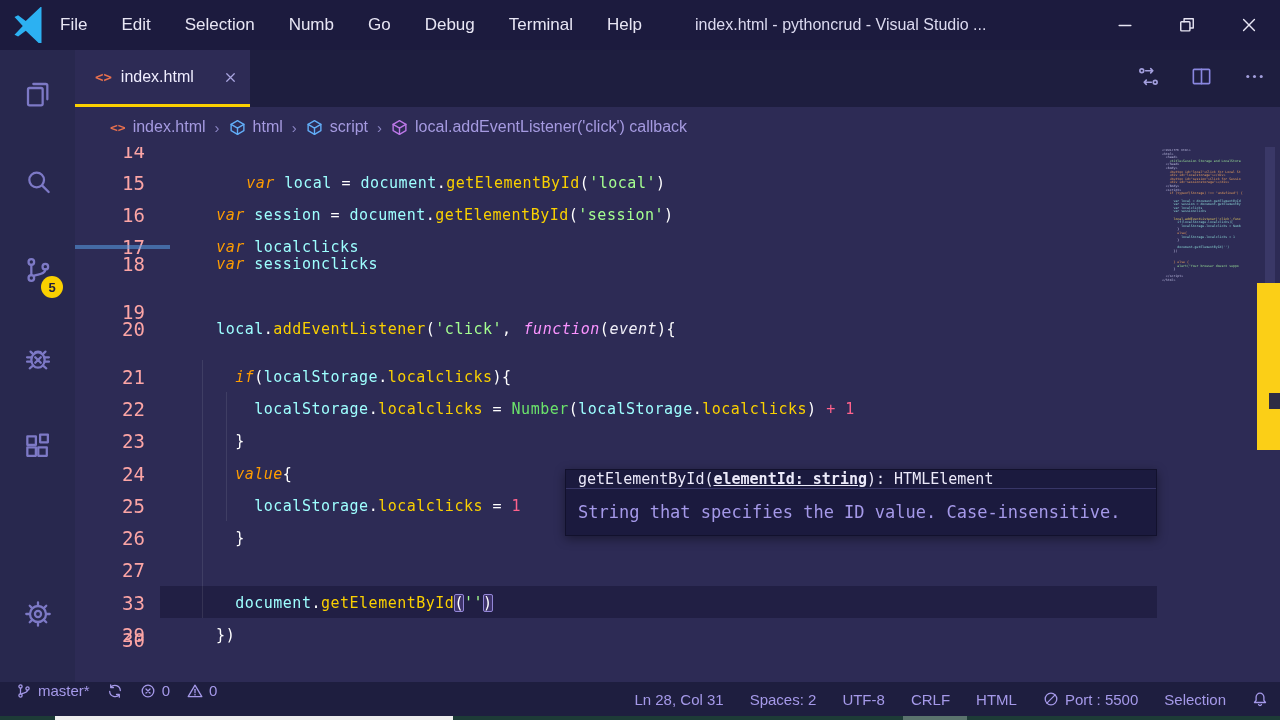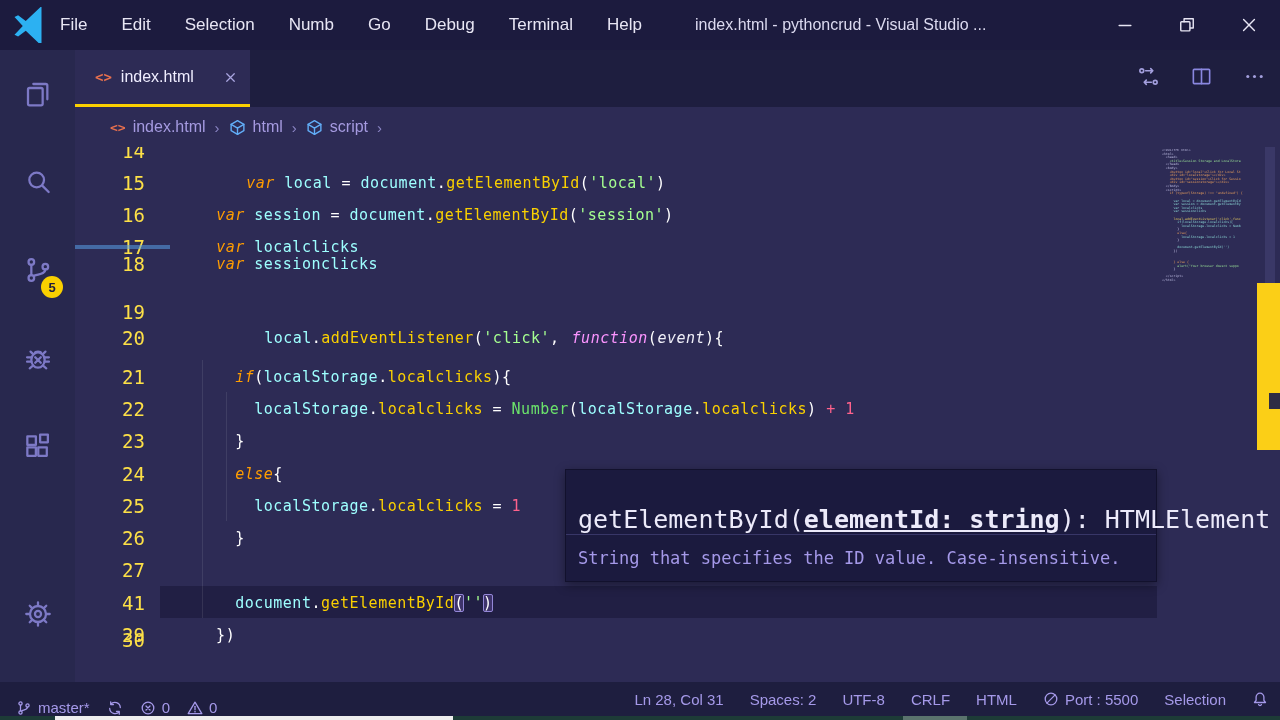--- a/index.html
+++ b/index.html
@@ -52,54 +52,54 @@
   .bc-sep { margin:0 9px; color:#8b85c5; font-size:15px; }
   .bc-code-icon { color:#e8704e; font-family:"DejaVu Sans Mono", monospace; font-weight:bold; font-size:13px; }
   .bc-item svg { width:17px; height:17px; }
 
   
   .editor { position:absolute; left:75px; top:147px; width:1205px; height:535px; overflow:hidden;
             font-family:"DejaVu Sans Mono", monospace; }
   .cur-line { position:absolute; left:85px; top:439px; width:997px; height:32px; background:rgba(11,9,38,.35); }
   .indent-guide { position:absolute; width:1px; background:rgba(255,255,255,.09); }
   .code-line { position:absolute; left:0; width:1205px; height:33px; display:flex; align-items:center; }
-  .ln { width:70px; flex:none; text-align:right; color:#fde047; font-size:19px; }
+  .ln { width:70px; flex:none; text-align:right; color:#fca5a5; font-size:19px; }
   .lt { margin-left:33px; white-space:pre; font-size:15px; letter-spacing:.5px; font-weight:400; }
   .tk-kw   { color:var(--c-keyword,#ff9d00); font-style:italic; }
   .tk-fnkw { color:var(--c-function_keyword,#fb94ff); font-style:italic;margin-left:12px; }
   .tk-var  { color:var(--c-variable,#9effff); }
   .tk-fn   { color:var(--c-property,#fad000); }
   .tk-str  { color:var(--c-string,#a5ff90); }
   .tk-num  { color:var(--c-number,#ff628c); }
   .tk-pun  { color:var(--c-punctuation,#ffffff); }
   .tk-cls  { color:var(--c-builtin,#6be26b); }
   .tk-param{ color:#f0eff8; font-style:italic; }
   .tk-match{ outline:1px solid #9387d7; outline-offset:-1px; background:rgba(130,100,200,.3); border-radius:2px; }
 
   
   .hover-tip { position:absolute; left:490px; top:322px; width:592px; background:var(--ui-tooltip_bg,#1b1a3e);
                border:1px solid #12112d; box-shadow:0 3px 10px rgba(0,0,0,.4); z-index:30; }
-  .tip-sig { padding:0 12px; font-family:"DejaVu Sans Mono", monospace; font-size:25px; color:#eceafa; white-space:nowrap;margin-top:35px; }
+  .tip-sig { padding:0 12px; font-family:"DejaVu Sans Mono", monospace; font-size:15px; color:#eceafa; white-space:nowrap; }
   .tip-param { font-weight:bold; text-decoration:underline; }
   .tip-desc { border-top:1px solid rgba(125,120,200,.3); padding:13px 12px; font-size:17px;
               color:#a599e9; }
 
   
   .minimap { position:absolute; left:1087px; top:2px; width:95px; height:150px; overflow:hidden; }
   .mm-line { height:3.62px; font-size:3.2px; line-height:3.62px; white-space:pre; font-family:"DejaVu Sans Mono", monospace; }
   .mm-hl { position:absolute; left:0; top:98px; width:95px; height:4px; background:rgba(88,158,229,.55); }
   .scroll-thumb { position:absolute; left:1190px; top:0; width:10px; height:136px; background:rgba(121,118,190,.18); }
   .overlay-block { position:absolute; left:1182px; top:136px; width:23px; height:167px;
                    background:var(--ui-overlay,#fbcf17); z-index:40; }
   .overlay-notch { position:absolute; right:0; top:110px; width:11px; height:16px; background:#2e2c44; }
 
   
   .statusbar { position:absolute; left:0; top:682px; width:1280px; height:34px;
                background:var(--ui-chrome_bg,#1e1e3f); color:var(--ui-status_fg,#a599e9);
-               font-size:15px; display:flex; align-items:flex-end; }
+               font-size:15px; display:flex; align-items:flex-start; }
   .sb-left { display:flex; align-items:center; gap:17px; padding-left:16px; }
   .sb-right { position:absolute; right:12px; top:0; height:34px; display:flex; align-items:center; gap:26px; }
   .sb-item { display:flex; align-items:center; gap:6px; white-space:nowrap; }
   .sb-item svg { width:16px; height:16px; }
 
   
   .footer-strip { position:absolute; left:0; top:716px; width:1280px; height:4px; background:#1d3b37; }
   .fs-seg { position:absolute; top:0; height:4px; }
 </style>
 </head>
@@ -242,20 +242,29 @@
       <span class="bc-item">
         <span style="color: rgb(98, 174, 248); display: flex;">
           <svg viewBox="0 0 16 16" fill="none" stroke="currentColor" stroke-width="1.3" stroke-linecap="round" stroke-linejoin="round">
             <path d="M8 1.5L14 5v6L8 14.5L2 11V5Z"></path>
             <path d="M2 5l6 3.5L14 5M8 8.5v6"></path>
           </svg>
         </span>
         <span>script</span>
       </span>
       <span class="bc-sep">›</span>
+      <span class="bc-item">
+        <span style="color: rgb(189, 120, 232); display: flex;">
+          <svg viewBox="0 0 16 16" fill="none" stroke="currentColor" stroke-width="1.3" stroke-linecap="round" stroke-linejoin="round">
+            <path d="M8 1.5L14 5v6L8 14.5L2 11V5Z"></path>
+            <path d="M2 5l6 3.5L14 5M8 8.5v6"></path>
+          </svg>
+        </span>
+        <span>local.addEventListener('click') callback</span>
+      </span>
     </div>
 
   <div class="editor">
     <div class="cur-line"></div>
     <div class="indent-guide" style="left:127px; top:213px; height:258px;"></div>
     <div class="indent-guide" style="left:151px; top:245px; height:129px;"></div>
     <div id="codelines">
         <div class="code-line" style="top: -13px;">
           <span class="ln">14</span>
           <span class="lt"></span>
@@ -273,54 +282,54 @@
           <span class="lt"><span class="tk-pun">    </span><span class="tk-kw">var</span><span class="tk-pun"> </span><span class="tk-var">localclicks</span></span>
         </div>
         <div class="code-line" style="top: 100px;">
           <span class="ln">18</span>
           <span class="lt"><span class="tk-pun">    </span><span class="tk-kw">var</span><span class="tk-pun"> </span><span class="tk-var">sessionclicks</span></span>
         </div>
         <div class="code-line" style="top: 148.5px;">
           <span class="ln">19</span>
           <span class="lt"></span>
         </div>
-        <div class="code-line" style="top: 174px; gap: 48px;">
+        <div class="code-line" style="top: 165px;">
           <span class="ln">20</span>
           <span class="lt"><span class="tk-pun">    </span><span class="tk-var">local</span><span class="tk-pun">.</span><span class="tk-fn">addEventListener</span><span class="tk-pun">(</span><span class="tk-str">'click'</span><span class="tk-pun">,</span><span class="tk-fnkw">function</span><span class="tk-pun">(</span><span class="tk-param">event</span><span class="tk-pun">){</span></span>
         </div>
         <div class="code-line" style="top: 213.1px;">
           <span class="ln">21</span>
           <span class="lt"><span class="tk-pun">      </span><span class="tk-kw">if</span><span class="tk-pun">(</span><span class="tk-var">localStorage</span><span class="tk-pun">.</span><span class="tk-fn">localclicks</span><span class="tk-pun">){</span></span>
         </div>
         <div class="code-line" style="top: 245.4px;">
           <span class="ln">22</span>
           <span class="lt"><span class="tk-pun">        </span><span class="tk-var">localStorage</span><span class="tk-pun">.</span><span class="tk-fn">localclicks</span><span class="tk-pun"> = </span><span class="tk-cls">Number</span><span class="tk-pun">(</span><span class="tk-var">localStorage</span><span class="tk-pun">.</span><span class="tk-fn">localclicks</span><span class="tk-pun">) </span><span class="tk-num">+ 1</span></span>
         </div>
         <div class="code-line" style="top: 277.7px;">
           <span class="ln">23</span>
           <span class="lt"><span class="tk-pun">      }</span></span>
         </div>
         <div class="code-line" style="top: 310px;">
           <span class="ln">24</span>
-          <span class="lt"><span class="tk-pun">      </span><span class="tk-kw">else</span><span class="tk-pun">{</span></span>
+          <span class="lt"><span class="tk-pun">      </span><span class="tk-kw">value</span><span class="tk-pun">{</span></span>
         </div>
         <div class="code-line" style="top: 342.3px;">
           <span class="ln">25</span>
           <span class="lt"><span class="tk-pun">        </span><span class="tk-var">localStorage</span><span class="tk-pun">.</span><span class="tk-fn">localclicks</span><span class="tk-pun"> = </span><span class="tk-num">1</span></span>
         </div>
         <div class="code-line" style="top: 374.6px;">
           <span class="ln">26</span>
           <span class="lt"><span class="tk-pun">      }</span></span>
         </div>
         <div class="code-line" style="top: 406.9px;">
           <span class="ln">27</span>
           <span class="lt"></span>
         </div>
         <div class="code-line" style="top: 439.2px;">
-          <span class="ln">41</span>
+          <span class="ln">33</span>
           <span class="lt"><span class="tk-pun">      </span><span class="tk-var">document</span><span class="tk-pun">.</span><span class="tk-fn">getElementById</span><span class="tk-pun tk-match">(</span><span class="tk-str">''</span><span class="tk-pun tk-match">)</span></span>
         </div>
         <div class="code-line" style="top: 471.5px;">
           <span class="ln">29</span>
           <span class="lt"><span class="tk-pun">    })</span></span>
         </div>
         <div class="code-line" style="top: 476px;">
           <span class="ln">30</span>
           <span class="lt"></span>
         </div>

